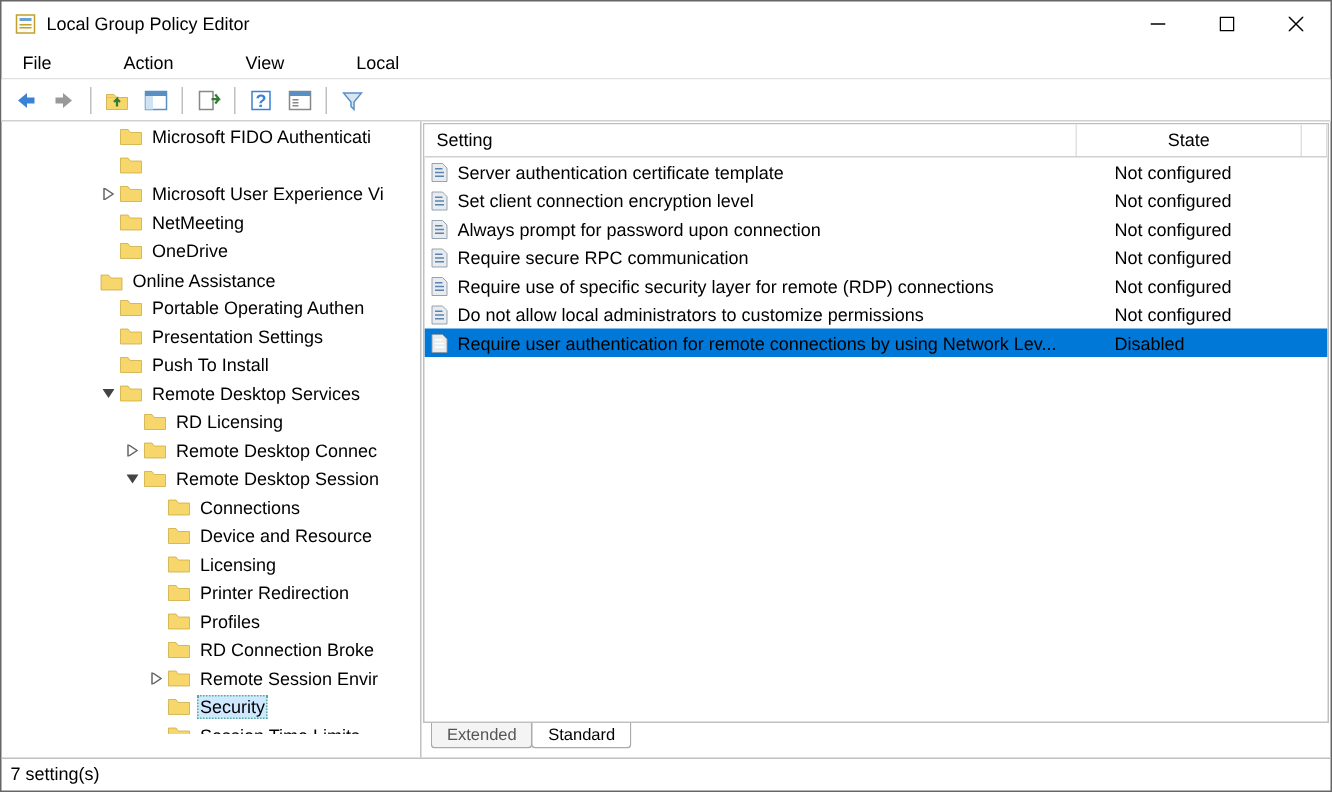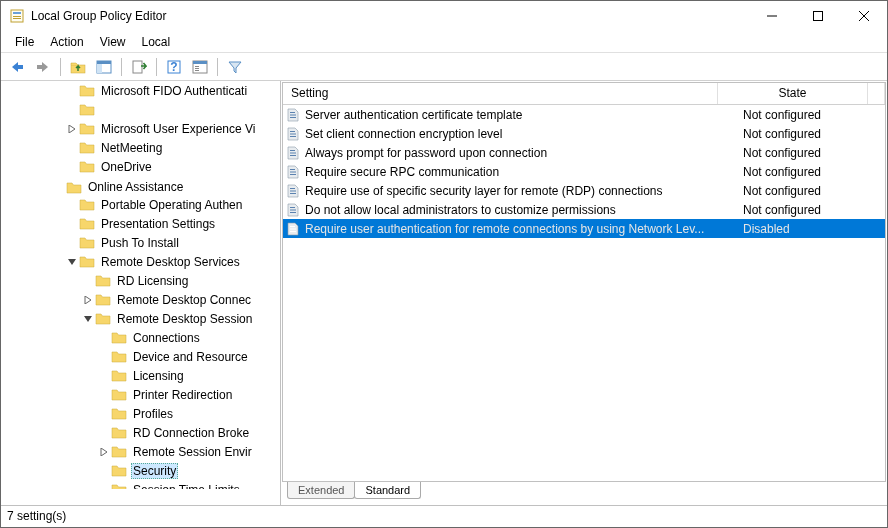--- a/index.html
+++ b/index.html
@@ -3,21 +3,21 @@
 <meta charset="utf-8">
 <style>
   * { box-sizing: border-box; font-family: "Segoe UI", Tahoma, sans-serif; font-size: 12px; }
   body { margin: 0; background: #fff; user-select: none; }
   .window { width: 888px; height: 528px; border: 1px solid #666; display: flex; flex-direction: column; background: #fff; }
   .titlebar { height: 30px; display: flex; align-items: center; padding: 0 0 0 8px; }
   .titlebar .app-icon { width: 16px; height: 16px; margin-right: 6px; }
   .titlebar .title { flex: 0 0 auto; }
   .titlebar .spacer { flex: 1; }
   .winbtn { width: 46px; height: 30px; display: flex; align-items: center; justify-content: center; }
-  .menubar { height: 22px; display: flex; align-items: center; padding: 0 6px; border-bottom: 1px solid #e0e0e0;}
+  .menubar { height: 22px; display: flex; align-items: center; padding: 0 6px; border-bottom: 1px solid #e0e0e0; gap: 32px;}
   .menubar .item { padding: 2px 8px; }
   .toolbar { height: 28px; display: flex; align-items: center; padding: 2px 4px; border-bottom: 1px solid #d0d0d0; gap: 2px; background:#fff;}
   .toolbar .tbtn { width: 24px; height: 22px; display: flex; align-items: center; justify-content: center; border: 1px solid transparent; }
   .toolbar .sep { width: 1px; height: 18px; background: #c0c0c0; margin: 0 3px; }
   .body { flex: 1; display: flex; min-height: 0; }
   .tree-pane { width: 280px; border-right: 1px solid #c0c0c0; display: flex; flex-direction: column; }
   .tree-scroll { flex: 1; overflow: hidden; position: relative; }
   .tree { position: absolute; left: 0; top: 0; right: 0; bottom: 16px; overflow: hidden auto; }
   .tree-hscroll { position: absolute; bottom: 0; left:0; right:0; height: 16px; overflow-x: scroll; overflow-y: hidden;}
   .tree-hscroll-inner { height:1px; width: 500px; }
@@ -32,21 +32,21 @@
   .list-header { display: flex; height: 22px; border-bottom: 1px solid #d0d0d0; background: #fff; }
   .col { padding: 3px 8px; border-right: 1px solid #e0e0e0; }
   .col.setting { flex: 1; }
   .col.state { width: 150px; text-align:center;}
   .col.c3 { width: 14px; }
   .list-body { flex: 1; overflow: hidden auto; }
   .row { display: flex; align-items: center; height: 19px; }
   .row .icon { width: 16px; height: 16px; margin: 0 4px 0 2px; flex-shrink:0; display:flex; align-items:center; justify-content:center;}
   .row .name { flex: 1; overflow: hidden; text-overflow: ellipsis; white-space: nowrap; padding-right:6px;}
   .row .state { width: 150px; padding-left: 8px; }
-  .row.selected { background: #0078d7; color: #e5e5e5; }
+  .row.selected { background: #0078d7; color: #000000; }
   .row.selected .icon svg path.st1{ fill:#fff;}
   .list-hscroll { height: 17px; overflow-x: scroll; overflow-y:hidden;}
   .list-hscroll-inner{ height:1px; width: 900px;}
   .tabs { height: 22px; display: flex; align-items: flex-start; padding-left: 6px; border-top: 0; }
   .tab { padding: 2px 10px; border: 1px solid #aaa; border-top: none; background: #fff; font-size: 11px; position:relative; top:-1px; border-radius: 0 0 3px 3px; margin-right:-1px;}
   .tab.inactive { background: #f4f4f4; color:#555;}
   .status { height: 22px; border-top: 1px solid #c0c0c0; padding: 3px 6px; }
   
   .folder-i { fill: #f7d66b; stroke: #c9a93a; stroke-width: .5; }
   .policy-i path.st0 { fill:#e8ecef; stroke:#8a9aa8; stroke-width:.6;}

